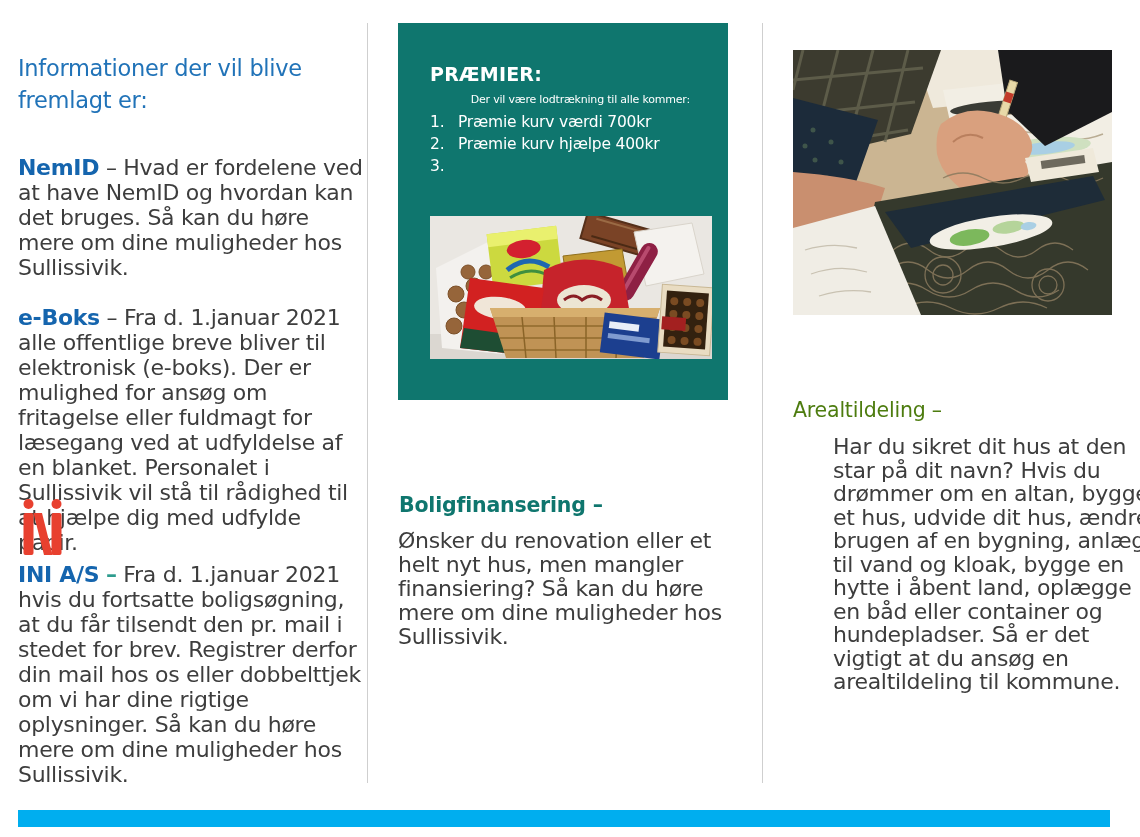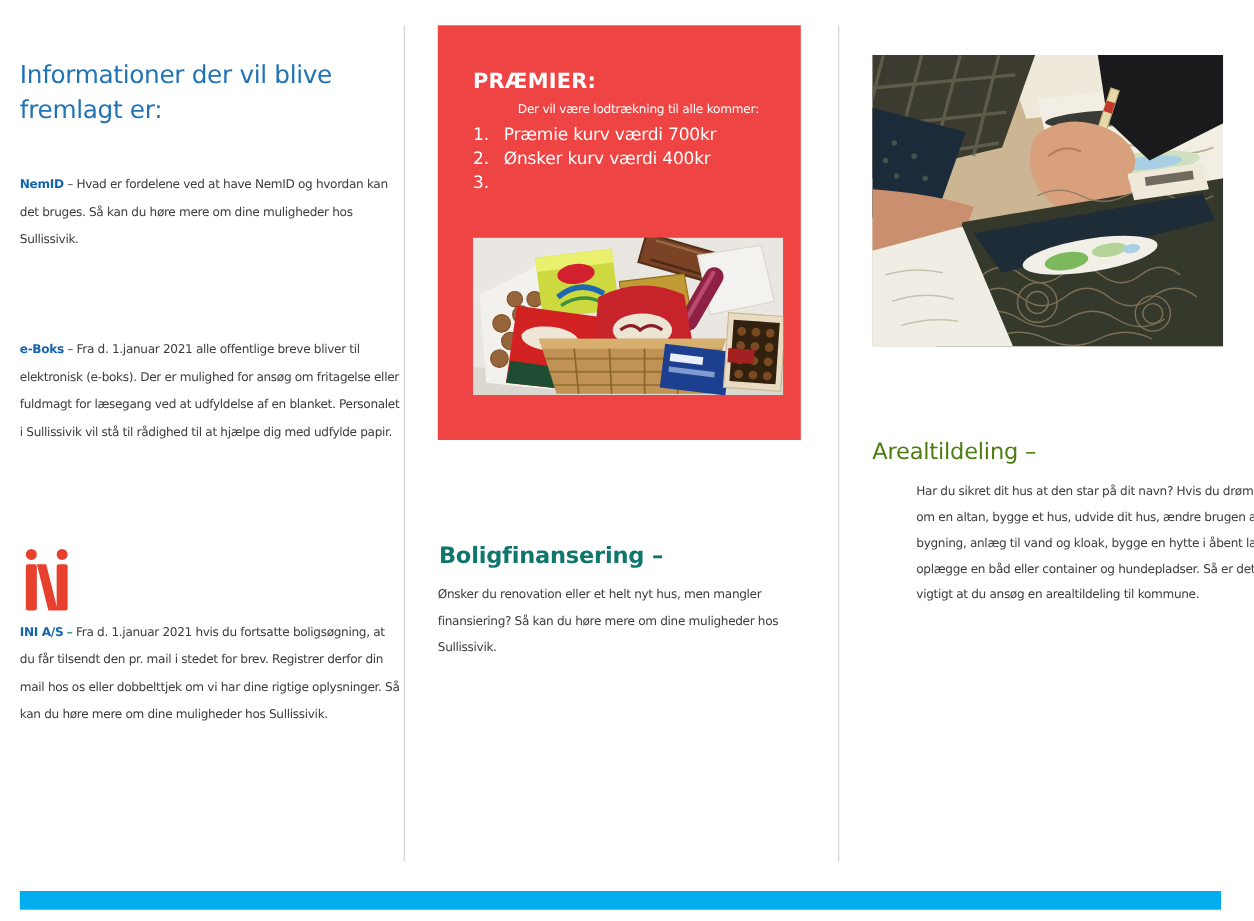--- a/index.html
+++ b/index.html
@@ -11,33 +11,33 @@
   .divider-1{left:367px;}
   .divider-2{left:762px;}
 
   
   .page-title{
     position:absolute;left:18px;top:52px;width:352px;margin:0;
     font-size:22.5px;line-height:32px;font-weight:400;color:#2173b8;letter-spacing:-0.3px;
   }
   .para{
     position:absolute;left:18px;width:346px;margin:0;
-    font-size:11px;line-height:25px;letter-spacing:-0.3px;color:#3d3d3d;
+    font-size:22px;line-height:25px;letter-spacing:-0.3px;color:#3d3d3d;
   }
   .para .hd{font-weight:700;color:#1565ae;}
   .p-nemid{top:155px;}
   .p-eboks{top:305px;}
   .p-ini{top:562px;}
   .ini-dash{color:#2e9c8e;font-weight:700;}
   .ini-logo{position:absolute;left:21px;top:498px;width:44px;height:58px;}
 
   
   .prize-box{
     position:absolute;left:398px;top:23px;width:330px;height:377px;
-    background:#ef4444;color:#ffffff;box-sizing:border-box;padding:40px 16px 0 32px;
+    background:#0f766e;color:#ffffff;box-sizing:border-box;padding:40px 16px 0 32px;
   }
   .prize-heading{margin:0;font-size:19px;font-weight:700;letter-spacing:0.2px;}
   .prize-intro{margin:4px 0 0 0;font-size:11px;line-height:22px;width:260px;letter-spacing:-0.2px;text-align:right;}
   .prize-list{margin:0;padding:0;list-style:none;font-size:15.5px;line-height:22px;letter-spacing:-0.2px;}
   .prize-item{display:flex;}
   .prize-item .num{width:28px;flex:0 0 28px;}
   .basket-photo{position:absolute;left:32px;top:193px;width:282px;height:143px;display:block;}
 
   .mid-heading{
     position:absolute;left:398px;top:492px;width:335px;margin:1px;
@@ -94,21 +94,21 @@
   <div class="prize-box">
     <h2 class="prize-heading">PRÆMIER:</h2>
     <p class="prize-intro">Der vil være lodtrækning til alle kommer:</p>
     <ol class="prize-list">
       <li class="prize-item">
         <span class="num">1.</span>
         <span>Præmie kurv værdi 700kr</span>
       </li>
       <li class="prize-item">
         <span class="num">2.</span>
-        <span>Ønsker kurv værdi 400kr</span>
+        <span>Præmie kurv hjælpe 400kr</span>
       </li>
       <li class="prize-item">
         <span class="num">3.</span>
       </li>
     </ol>
 
     <svg class="basket-photo" viewBox="0 0 282 143" preserveAspectRatio="none" aria-hidden="true">
       <rect width="282" height="143" fill="#eae7e2"></rect>
       <rect y="118" width="282" height="25" fill="#dbd7d1"></rect>
 

